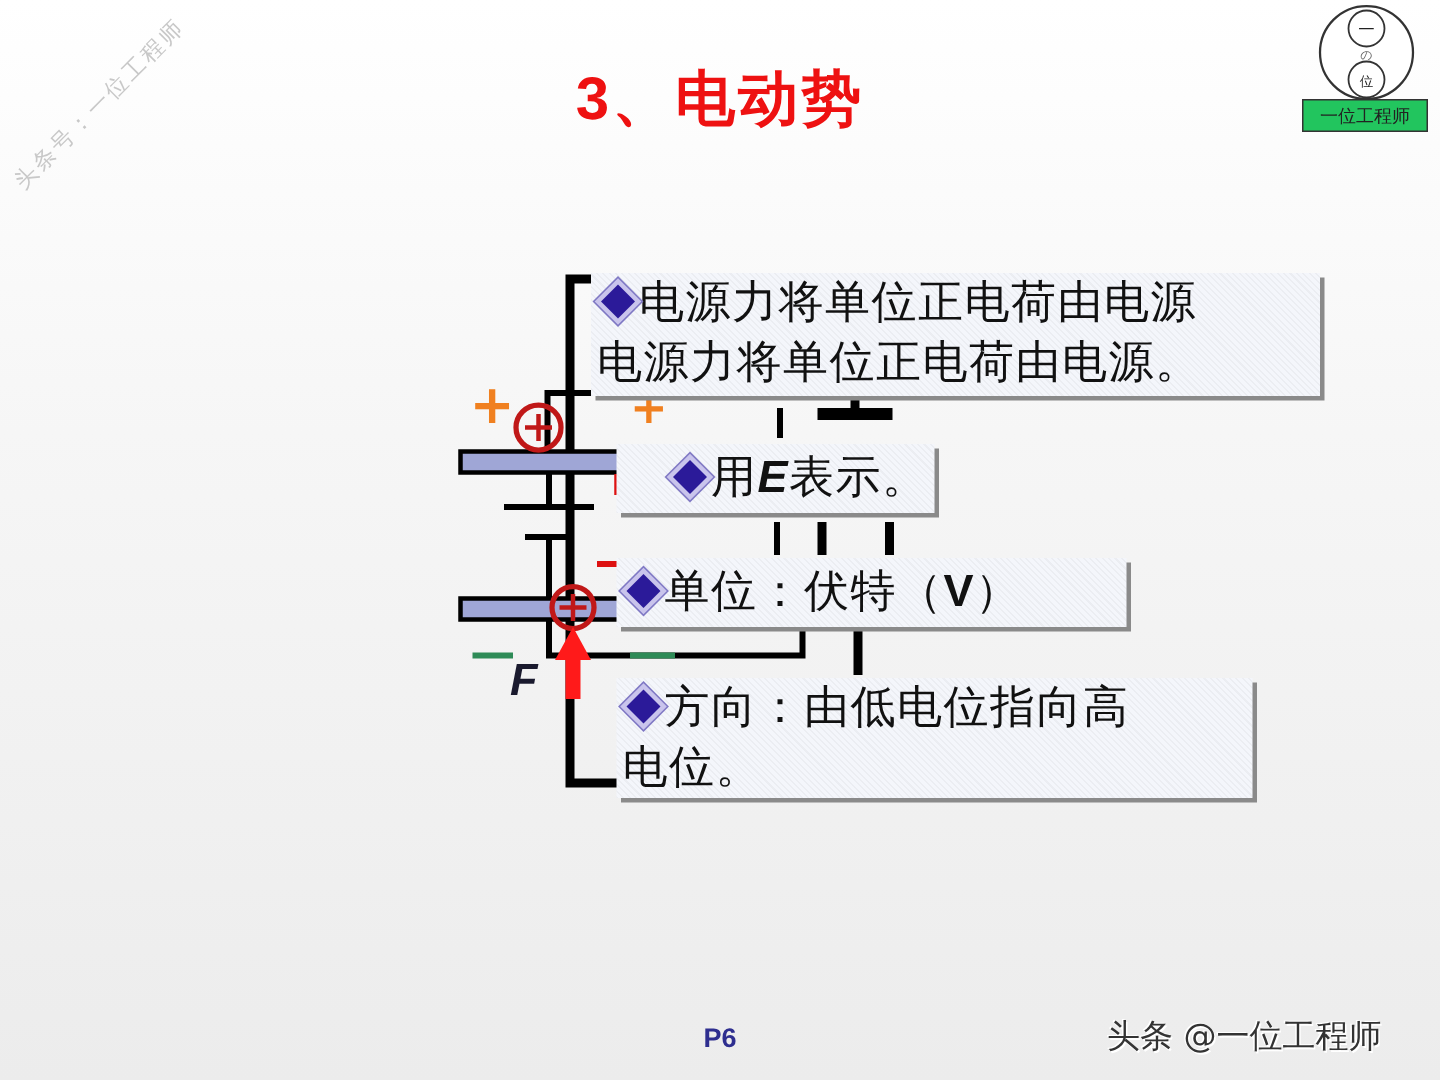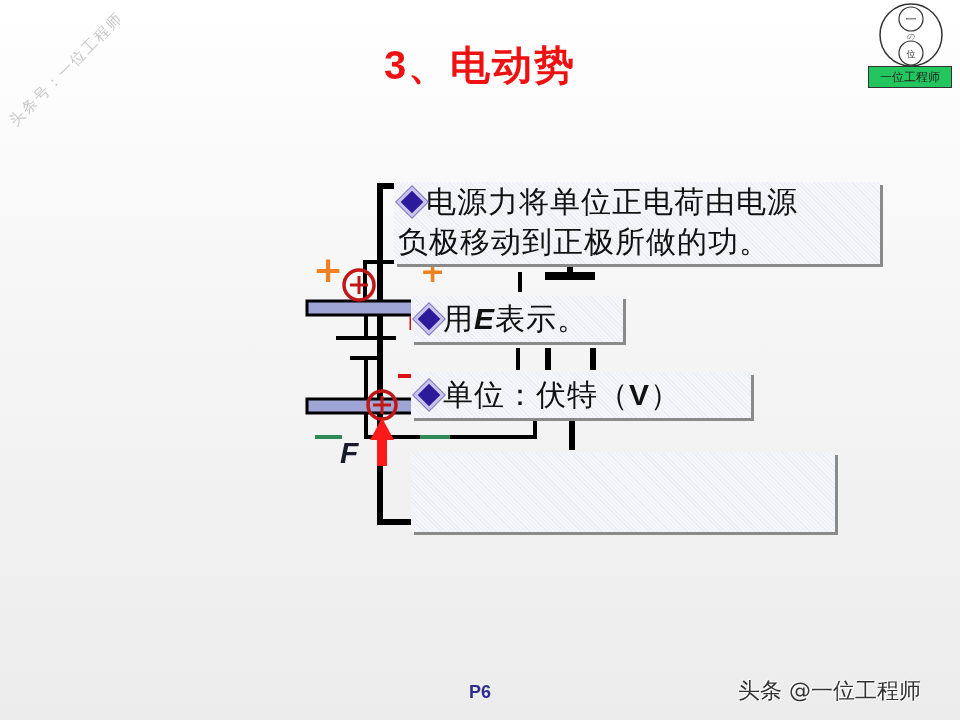--- a/index.html
+++ b/index.html
@@ -120,29 +120,31 @@
   <g>
     <rect x="377" y="436" width="10" height="30" fill="#ff1a1a"></rect>
     <polygon points="370,440 382,418 394,440" fill="#ff1a1a"></polygon>
   </g>
 
   <text x="340" y="463" font-size="30" font-style="italic" font-weight="bold" fill="#1a1a2e" font-family="Liberation Sans, sans-serif">F</text>
 </svg>
 
 <div class="box" style="left:394px;top:182px;width:478px;height:82px;">
   <div><span class="bullet"></span><span>电源力将单位正电荷由电源</span></div>
-  <div>负极移动到正极所做的功。</div>
+  <div>电源力将单位正电荷由电源。</div>
 </div>
 
-<div class="box" style="left:411px;top:296px;width:204px;height:46px;line-height:46px;">
+<div class="box" style="left:411px;top:296px;width:204px;height:46px;line-height:46px;text-align:right;">
   <span class="bullet"></span><span>用</span><span class="italicE">E</span><span>表示。</span>
 </div>
 
 <div class="box" style="left:411px;top:372px;width:332px;height:46px;line-height:46px;">
   <span class="bullet"></span><span>单位：伏特（</span><span class="boldV">V</span><span>）</span>
 </div>
 
 <div class="box" style="left:411px;top:452px;width:416px;height:80px;">
+  <div><span class="bullet"></span><span>方向：由低电位指向高</span></div>
+  <div>电位。</div>
 </div>
 
 <div class="abs page">P6</div>
 
 <div class="abs footer">头条 @一位工程师</div>
 
 </body></html>

